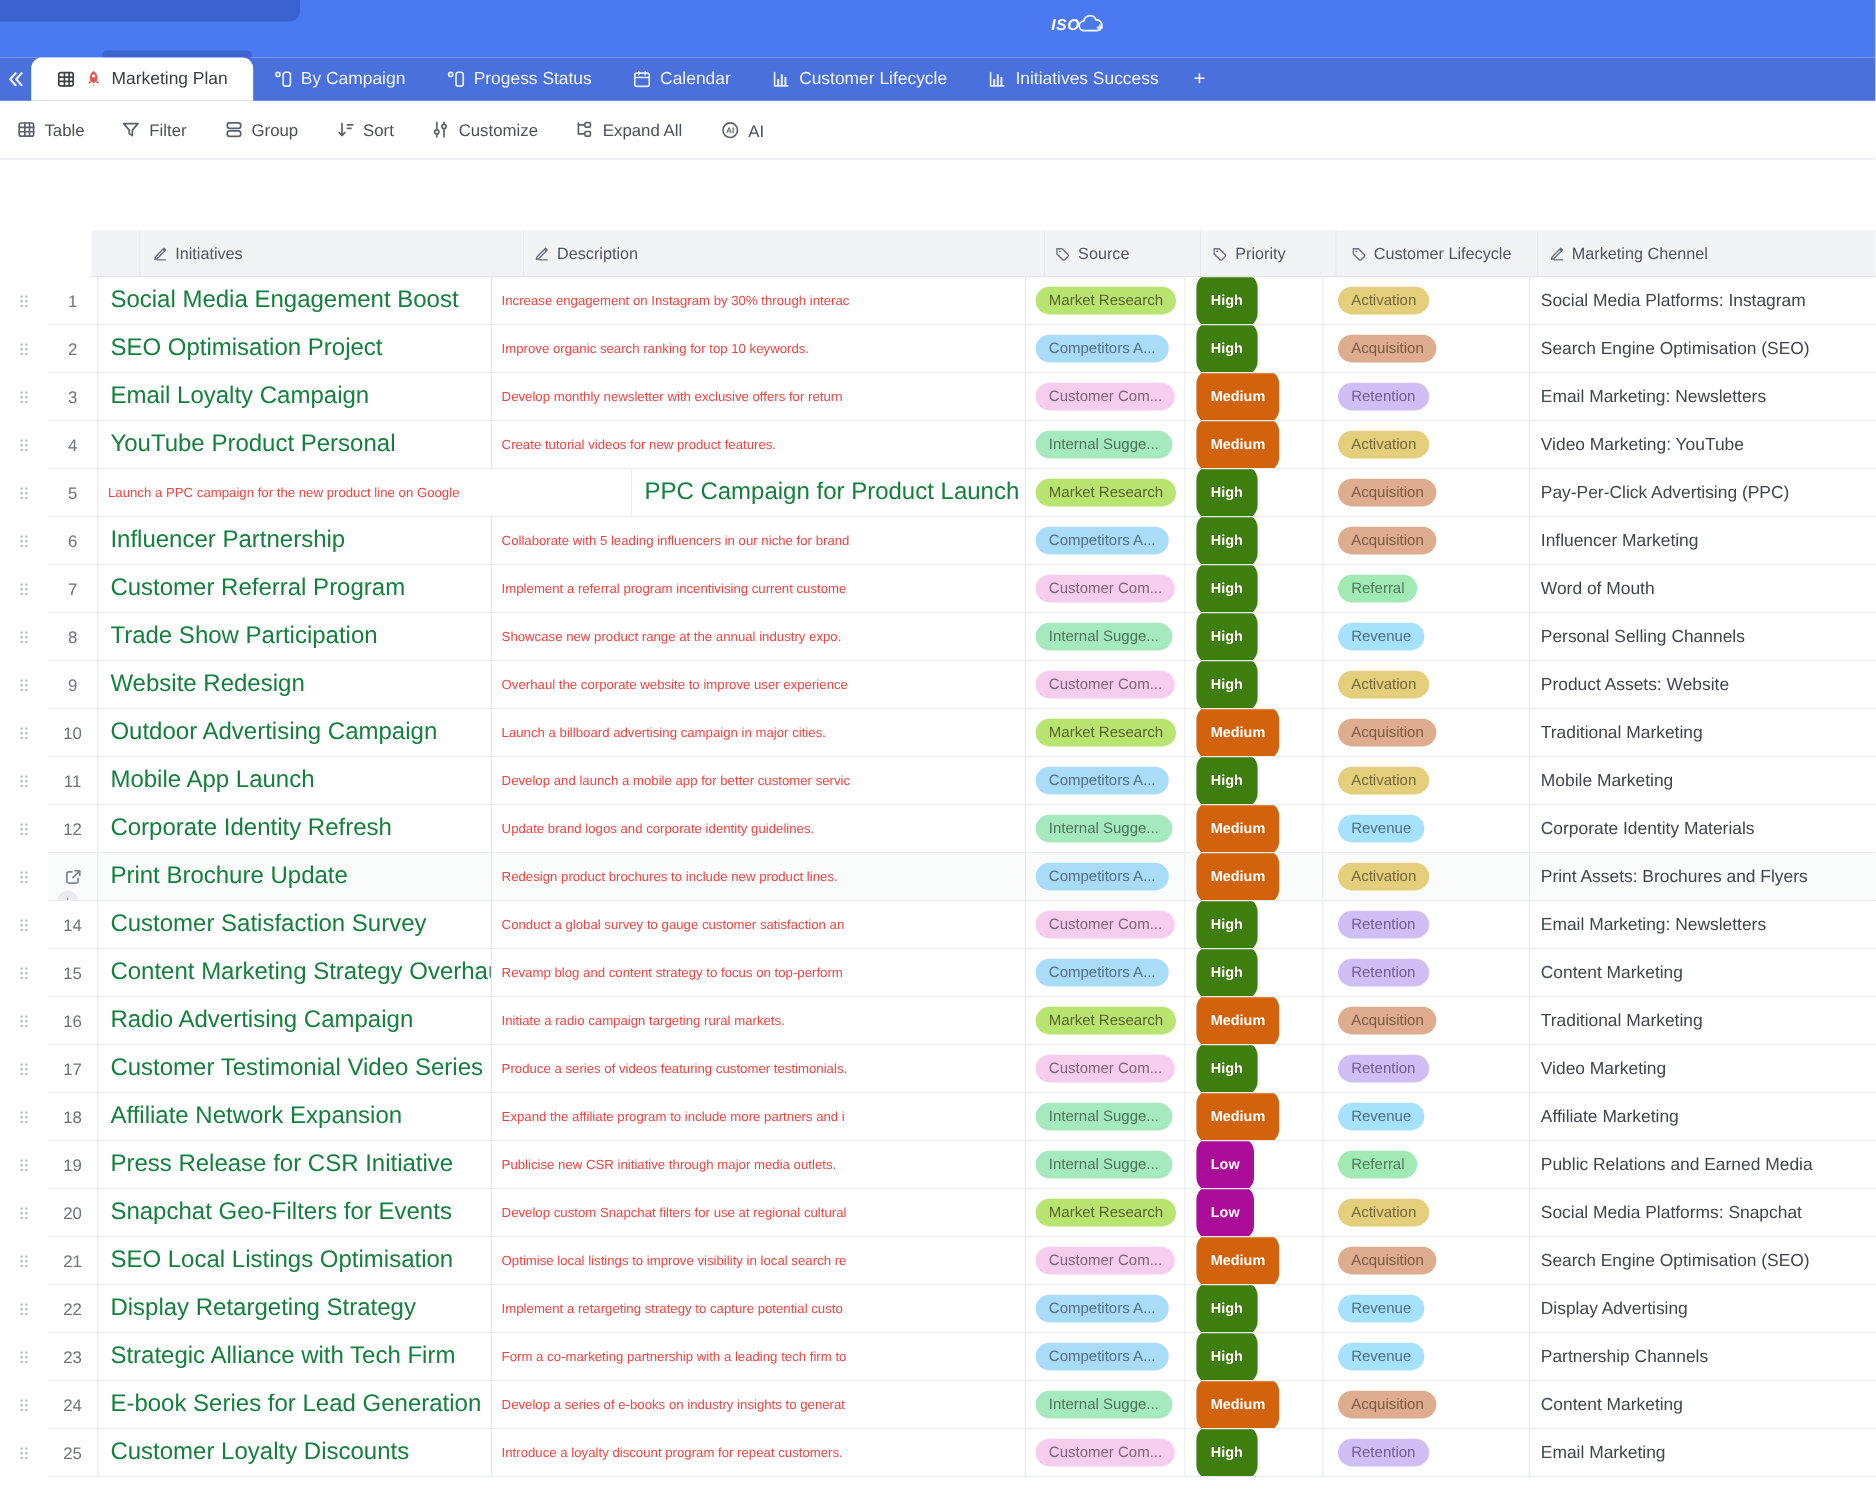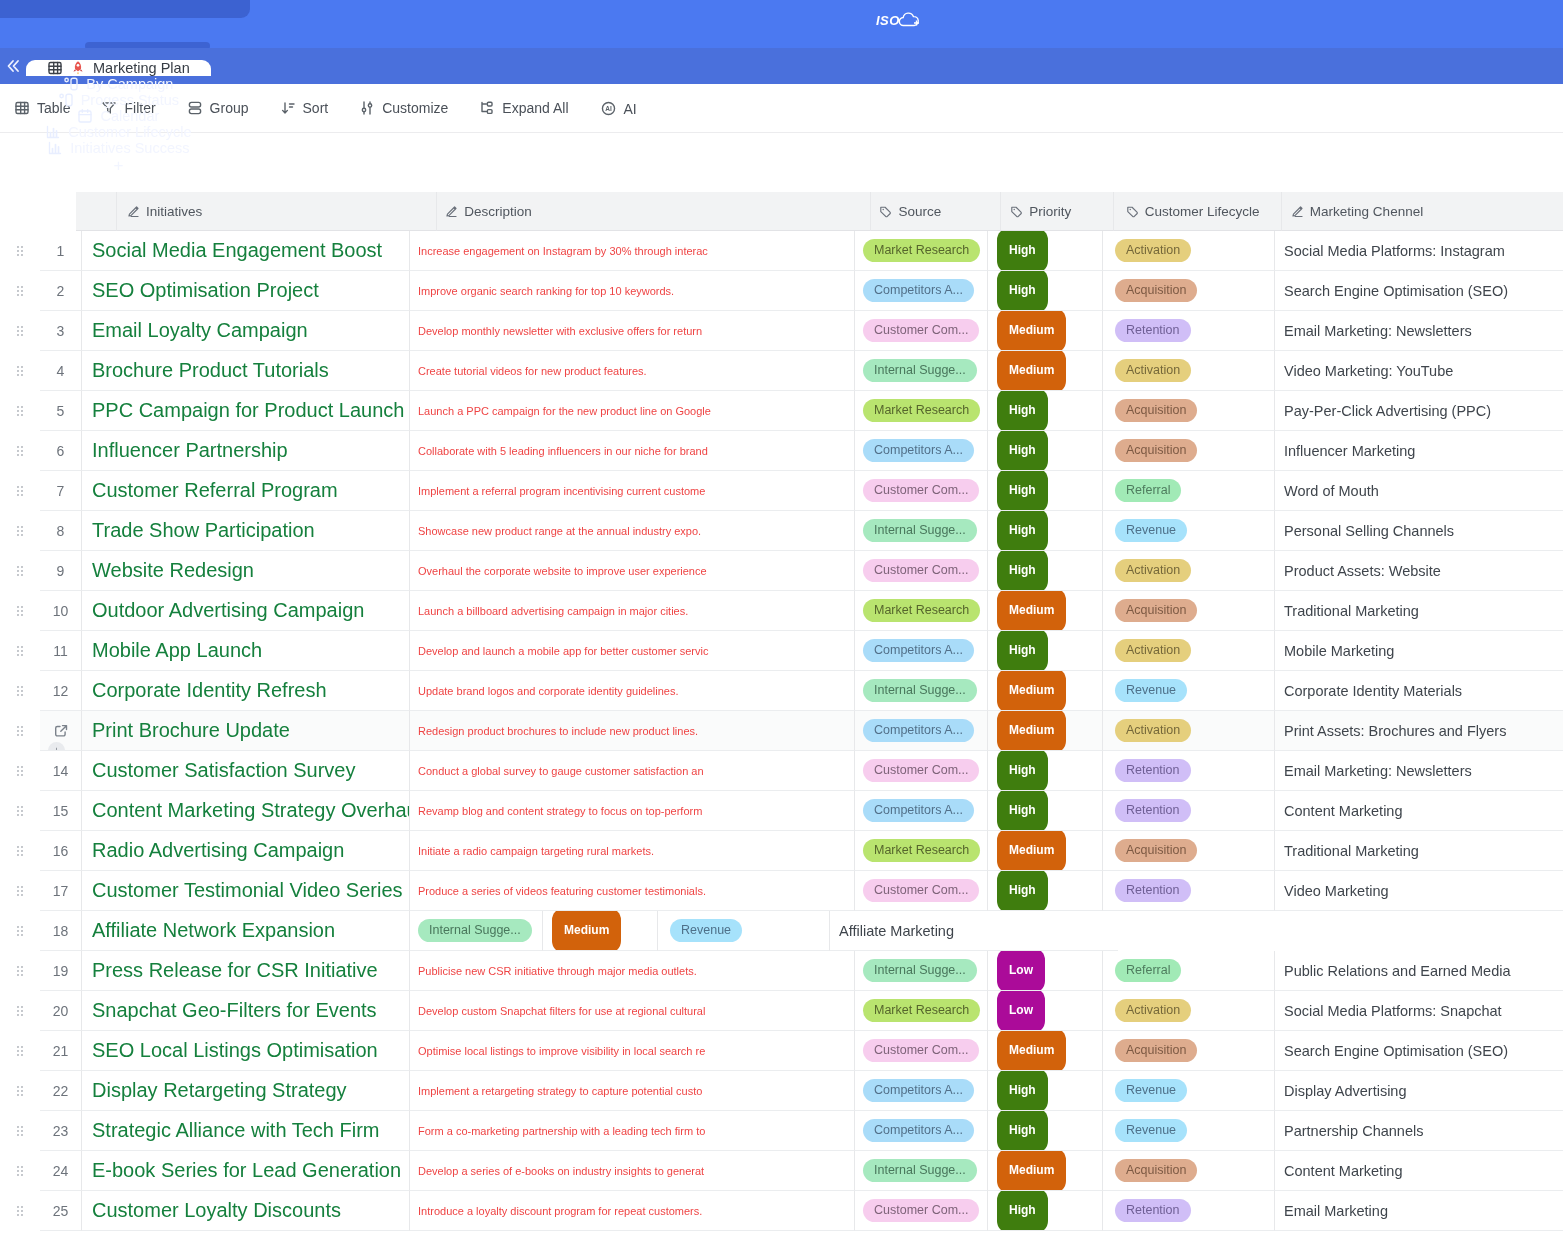--- a/index.html
+++ b/index.html
@@ -13,21 +13,21 @@
   .artifact-b { position:absolute; left:85px; top:42px; width:125px; height:8px;
     background:#3a5ecb; border-radius:4px; opacity:.8; }
   .logo { position:absolute; left:876px; top:10px; display:flex; align-items:center;
     color:#ffffff; font-weight:bold; font-style:italic; font-size:13px; letter-spacing:.5px; }
   .logo svg { margin-left:-3px; }
 
   
   .tabbar { position:relative; height:36px; background:#4a70dc; display:flex; align-items:flex-end; }
   .collapse { width:26px; height:36px; display:flex; align-items:center; justify-content:center;
     color:#eef2ff; cursor:pointer; }
-  .tabs { display:flex; align-items:center; height:24px;flex-direction:column; }
+  .tabs { display:flex; align-items:flex-start; height:36px; }
   .tab { display:flex; align-items:center; gap:7px; height:36px; padding:0 17px;
     color:#f2f5ff; font-size:14.5px; white-space:nowrap; cursor:pointer; }
   .tab svg { flex:none; }
   .tab.active { background:#ffffff; color:#363c44; border-radius:9px 9px 0 0;
     font-weight:500; padding:0 21px; }
   .tab.add { font-size:17px; padding:0 12px; }
 
   
   .toolbar { height:49px; background:#ffffff; border-bottom:1px solid #ececee;
     display:flex; align-items:center; padding-left:14px; gap:31px; }
@@ -374,21 +374,21 @@
               <circle cx="3" cy="8" r="1.05"></circle>
               <circle cx="7" cy="8" r="1.05"></circle>
               <circle cx="3" cy="12" r="1.05"></circle>
               <circle cx="7" cy="12" r="1.05"></circle>
             </svg>
           </span>
         </div>
         <div class="cell c-num">
           <span>4</span>
         </div>
-        <div class="cell c-init">Brochure Product Tutorials</div>
+        <div class="cell c-init">YouTube Product Personal</div>
         <div class="cell c-desc">Create tutorial videos for new product features.</div>
         <div class="cell c-src">
           <span class="pill " style="background: rgb(166, 233, 191); color: rgb(73, 119, 92);">Internal Sugge...</span>
         </div>
         <div class="cell c-prio">
           <span class="pill pill-prio" style="background: rgb(210, 98, 11); color: rgb(255, 255, 255);">Medium</span>
         </div>
         <div class="cell c-lc">
           <span class="pill " style="background: rgb(229, 207, 125); color: rgb(117, 104, 58);">Activation</span>
         </div>
@@ -403,22 +403,22 @@
               <circle cx="3" cy="8" r="1.05"></circle>
               <circle cx="7" cy="8" r="1.05"></circle>
               <circle cx="3" cy="12" r="1.05"></circle>
               <circle cx="7" cy="12" r="1.05"></circle>
             </svg>
           </span>
         </div>
         <div class="cell c-num">
           <span>5</span>
         </div>
+        <div class="cell c-desc">Launch a PPC campaign for the new product line on Google</div>
         <div class="cell c-init">PPC Campaign for Product Launch</div>
-        <div class="cell c-desc">Launch a PPC campaign for the new product line on Google</div>
         <div class="cell c-src">
           <span class="pill " style="background: rgb(185, 228, 111); color: rgb(85, 101, 44);">Market Research</span>
         </div>
         <div class="cell c-prio">
           <span class="pill pill-prio" style="background: rgb(63, 125, 14); color: rgb(255, 255, 255);">High</span>
         </div>
         <div class="cell c-lc">
           <span class="pill " style="background: rgb(222, 172, 142); color: rgb(125, 90, 68);">Acquisition</span>
         </div>
         <div class="cell c-chan">Pay-Per-Click Advertising (PPC)</div>
@@ -788,20 +788,21 @@
               <circle cx="7" cy="8" r="1.05"></circle>
               <circle cx="3" cy="12" r="1.05"></circle>
               <circle cx="7" cy="12" r="1.05"></circle>
             </svg>
           </span>
         </div>
         <div class="cell c-num">
           <span>18</span>
         </div>
         <div class="cell c-init">Affiliate Network Expansion</div>
+        <div class="cell c-desc">Expand the affiliate program to include more partners and i</div>
         <div class="cell c-src">
           <span class="pill " style="background: rgb(166, 233, 191); color: rgb(73, 119, 92);">Internal Sugge...</span>
         </div>
         <div class="cell c-prio">
           <span class="pill pill-prio" style="background: rgb(210, 98, 11); color: rgb(255, 255, 255);">Medium</span>
         </div>
         <div class="cell c-lc">
           <span class="pill " style="background: rgb(166, 226, 251); color: rgb(78, 112, 137);">Revenue</span>
         </div>
         <div class="cell c-chan">Affiliate Marketing</div>

